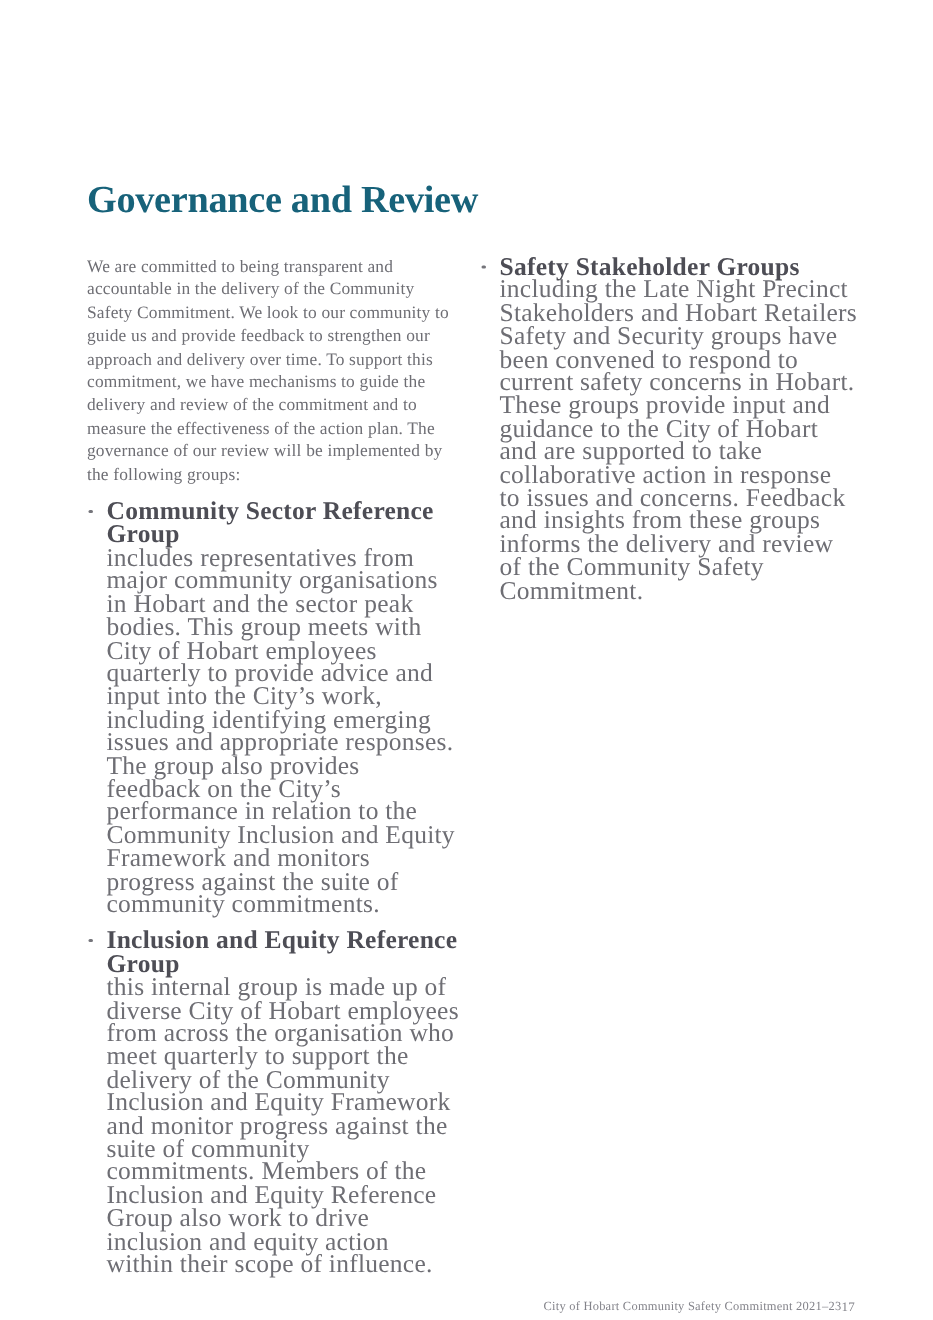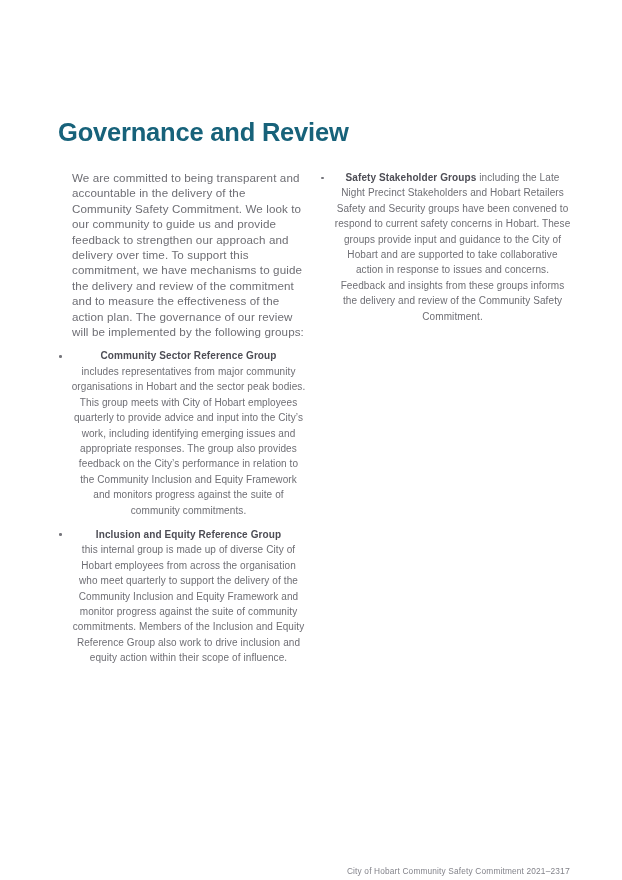--- a/index.html
+++ b/index.html
@@ -13,20 +13,21 @@
     position: relative;
     font-family: "Liberation Sans", sans-serif;
     -webkit-font-smoothing: antialiased;
     overflow: hidden;
   }
 
   .page {
     position: absolute;
     inset: 0;
     background: #ffffff;
+    font-family: Liberation Serif, serif;
   }
 
   .page-title {
     position: absolute;
     left: 58px;
     top: 101px;
     font-size: 25.5px;
     font-weight: bold;
     letter-spacing: -0.2px;
     color: #17627a;
@@ -42,42 +43,41 @@
   }
 
   .col {
     position: absolute;
     top: 0;
   }
   .col-left  { left: 58px;  width: 248px; }
   .col-right { left: 320px; width: 252px; }
 
   p.body-para {
-    margin: 0 0 9px 14px;
+    margin: 0 0 9px 0;
     font-size: 11.6px;
     line-height: 15.4px;
     color: #6e6e74;
     letter-spacing: 0.01em;
   }
 
   ul.bullets {
     list-style: none;
     margin: 0;
     padding: 0;
   }
 
   li.bullet {
     position: relative;
     padding-left: 13px;
     margin: 0 0 9px 0;
-    font-size: 10px;
+    font-size: 17px;
     line-height: 15.4px;
     color: #6e6e74;
     letter-spacing: 0.01em;
-    text-align: center;
   }
 
   li.bullet::before {
     content: "";
     position: absolute;
     left: 1px;
     top: 6.5px;
     width: 2.6px;
     height: 2.6px;
     border-radius: 50%;

